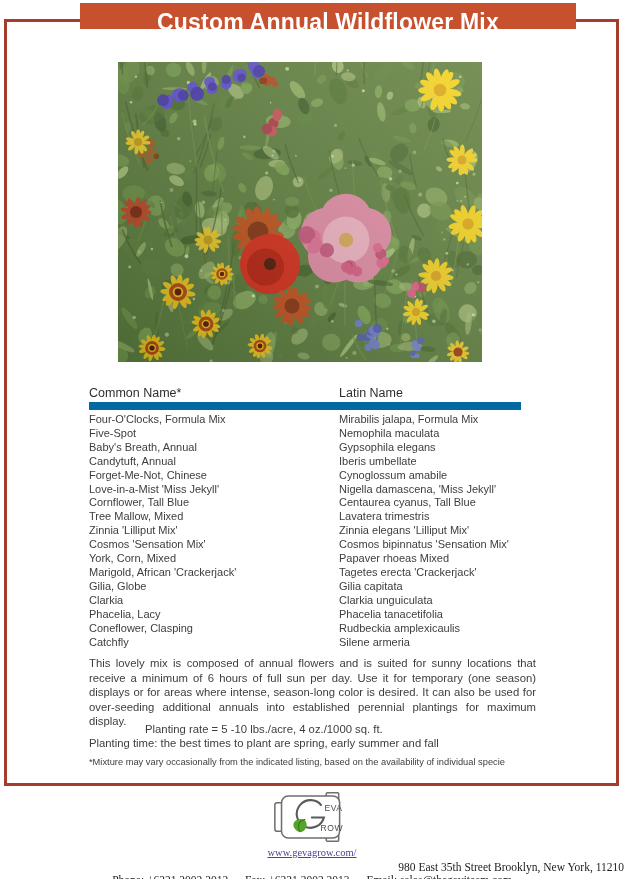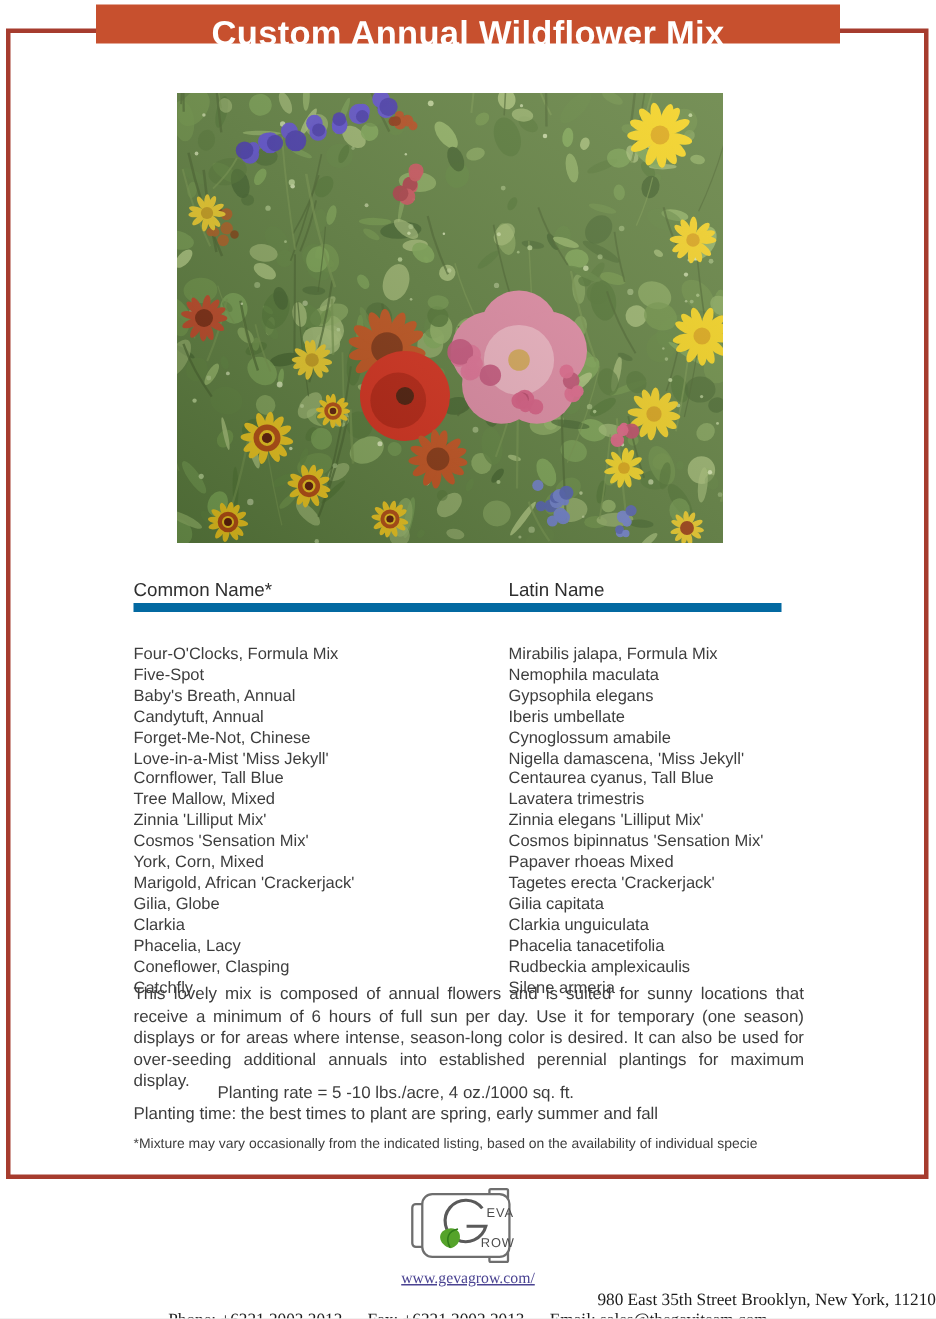--- a/index.html
+++ b/index.html
@@ -6,29 +6,29 @@
   .page {
     position:relative; width:624px; height:879px; margin:0 auto;
     background:#ffffff; outline:1px solid #d9d9d9; overflow:hidden;
     font-family:"Liberation Sans", sans-serif;
   }
   .page-border {
     position:absolute; left:4px; top:19px; width:615px; height:767px;
     border:3px solid #a63c2e; box-sizing:border-box; pointer-events:none;
   }
   .banner {
-    position:absolute; left:64px; top:3px; width:496px; height:26px;
+    position:absolute; left:80px; top:3px; width:496px; height:26px;
     background:#c7502e; color:#ffffff; font-weight:bold; font-size:23px;
     text-align:center; line-height:39px; letter-spacing:0.2px;
   }
   .photo { position:absolute; left:118px; top:62px; width:364px; height:300px; display:block; }
   .species-table { position:absolute; left:89px; top:386px; width:432px; }
-  .thead { display:flex; border-bottom:6px solid #0369a1; padding-bottom:2px; font-size:12.5px; color:#2e2e2e; }
+  .thead { display:flex; border-bottom:8px solid #0369a1; padding-bottom:2px; font-size:12.5px; color:#2e2e2e; }
   .col1 { width:250px; } .col2 { flex:1; }
-  .tbody { padding-top:22px; }
+  .tbody { padding-top:3px; }
   .trow { display:flex; font-size:11px; line-height:13.9px; color:#3d3d3d; }
   .description {
     position:absolute; left:89px; top:656px; width:447px; margin:0;
     font-size:11.3px; line-height:14.6px; color:#3d3d3d; text-align:justify;
   }
   .planting { position:absolute; left:89px; top:722px; font-size:11.3px; line-height:14.2px; color:#3d3d3d;text-align:center; }
   .footnote { position:absolute; left:89px; top:757px; font-size:9.3px; color:#3d3d3d; }
   .logo { position:absolute; left:272px; top:791px; width:80px; height:52px; }
   .logo svg { width:100%; height:100%; display:block; }
   .lg-stroke { fill:#ffffff; stroke:#6e6e6e; stroke-width:1.6; }

